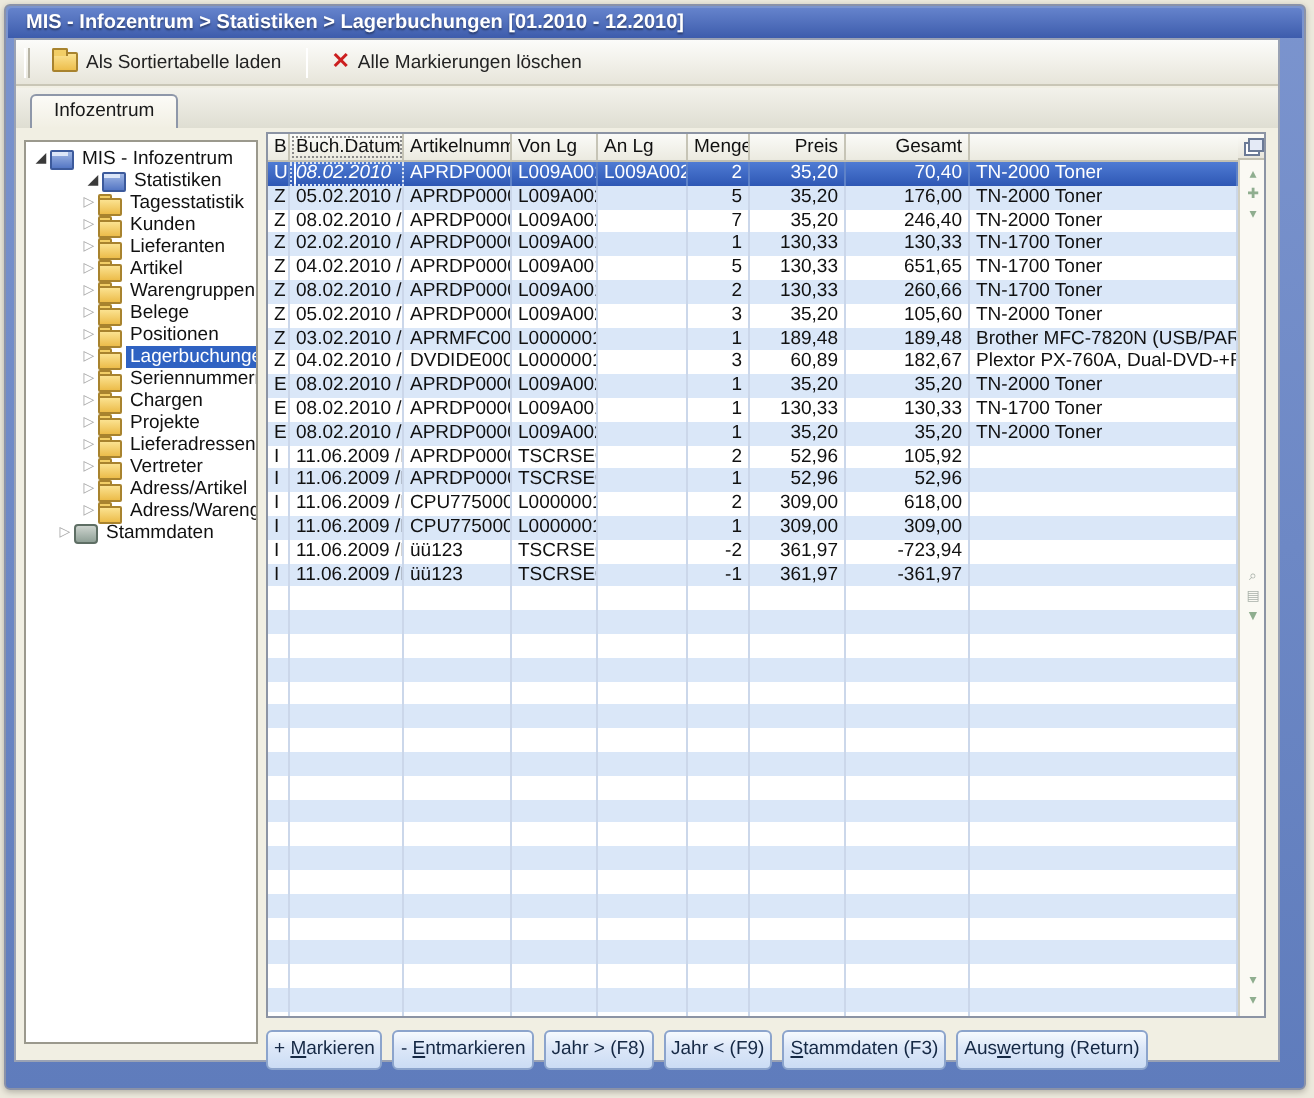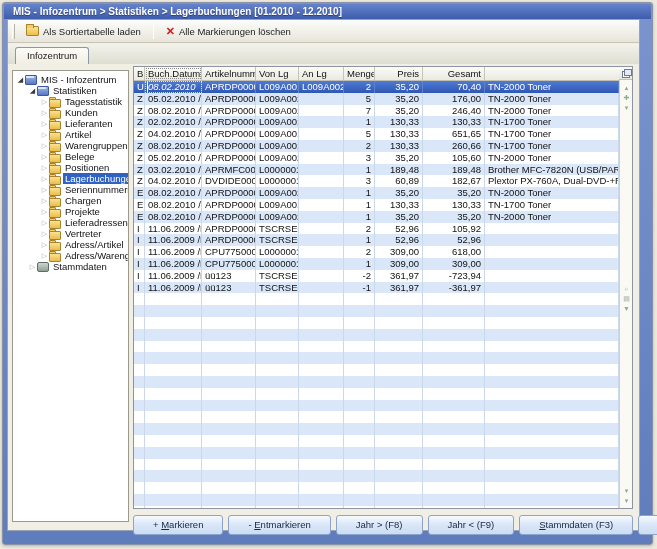--- a/index.html
+++ b/index.html
@@ -85,21 +85,21 @@
              border:1px solid #6B7A96; background:#fff; }
   .colpick::after { content:""; position:absolute; left:5px; top:2px; width:6px; height:5px;
              border:1px solid #6B7A96; background:#E4EAF6; }
   .railgroup { position:absolute; left:0; width:13px; display:flex; flex-direction:column; align-items:center; gap:3px; }
   .rg-top { top:17px; } .rg-mid { top:218px; } .rg-bot { bottom:4px; }
   .railicon { font-size:7px; line-height:7px; color:#8FAE8F; }
   .railicon.gray { color:#A8B0A8; }
 
   
   .buttonbar { position:absolute; left:125px; right:6px; top:449px; height:23px; display:flex; gap:5px; align-items:center; }
-  .fbtn { height:20px; padding:0 19px; border:1px solid #8CA4CC; border-radius:3px;
+  .fbtn { height:20px; padding:0 3px; border:1px solid #8CA4CC; border-radius:3px;
           background:linear-gradient(#F6FAFE,#DCE7F8 45%,#CBDCF4); font-family:inherit; font-size:9.5px;
           color:#152844; cursor:default; white-space:nowrap; }
   .fbtn u { text-decoration:underline; }
 </style>
 </head>
 <body>
 
 <div class="window">
   <div class="titlebar">
     <span>MIS - Infozentrum &gt; Statistiken &gt; Lagerbuchungen [01.2010 - 12.2010]</span>
@@ -123,21 +123,21 @@
       <div class="tab">Infozentrum</div>
     </div>
 
     <div class="main">
       <div class="treepanel" id="tree">
           <div class="titem" style="padding-left: 3px;">
             <div class="exp expanded">◢</div>
             <div class="ticon infocenter"></div>
             <div class="tlabel">MIS - Infozentrum</div>
           </div>
-          <div class="titem" style="padding-left: 15px;">
+          <div class="titem" style="padding-left: 29px;">
             <div class="exp expanded">◢</div>
             <div class="ticon statistics"></div>
             <div class="tlabel">Statistiken</div>
           </div>
           <div class="titem" style="padding-left: 27px;">
             <div class="exp collapsed">▷</div>
             <div class="ticon folder"></div>
             <div class="tlabel">Tagesstatistik</div>
           </div>
           <div class="titem" style="padding-left: 27px;">

